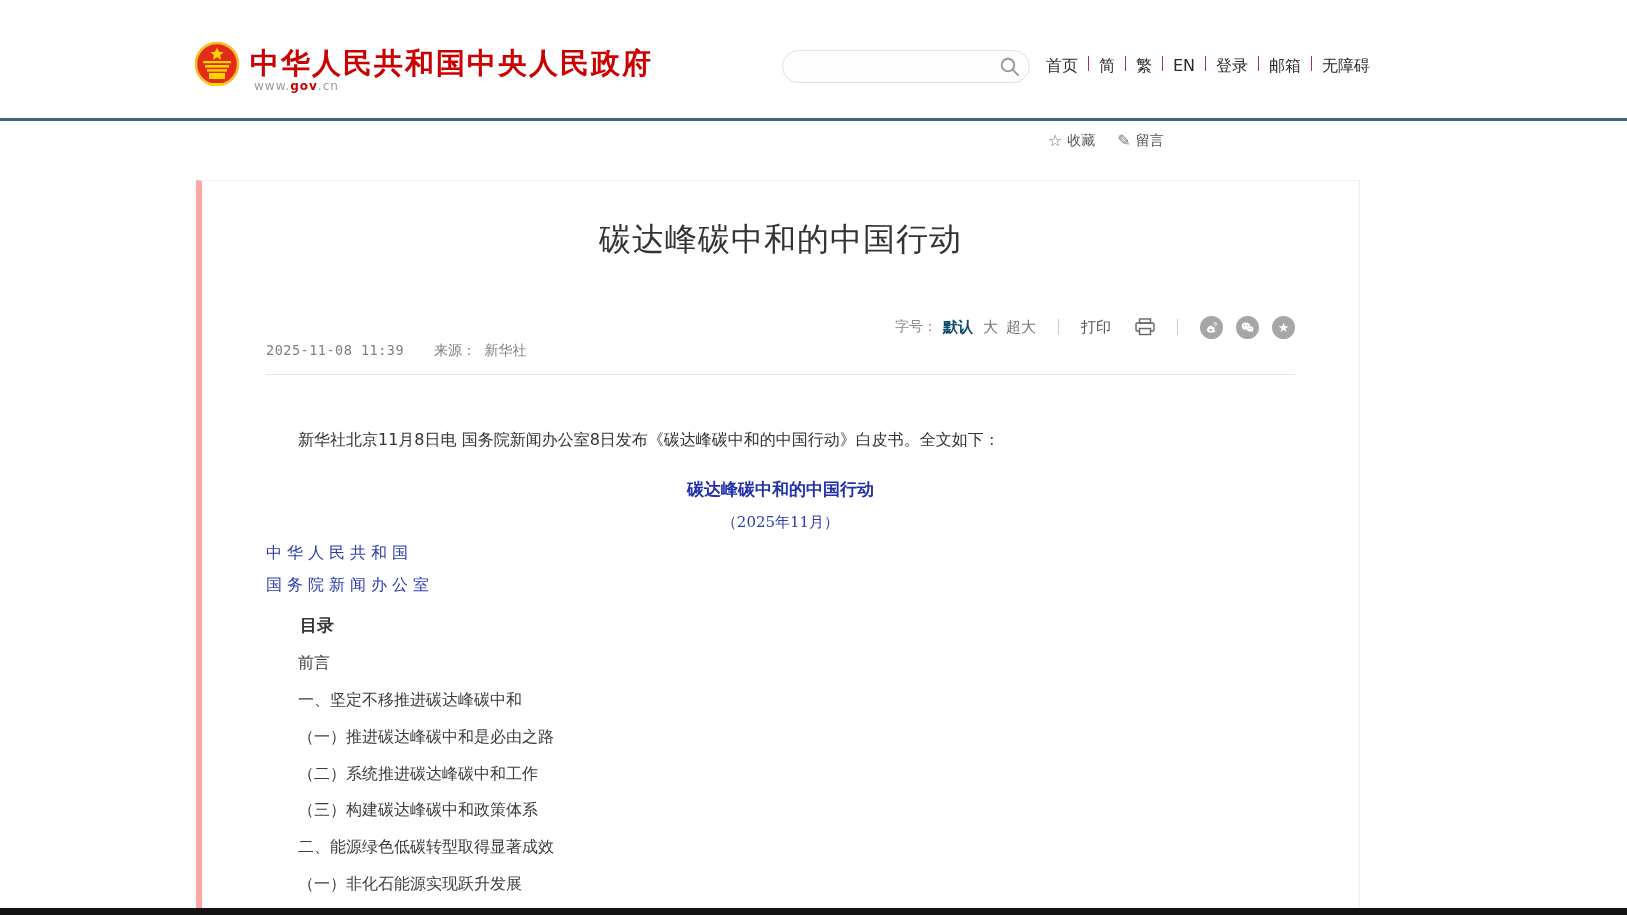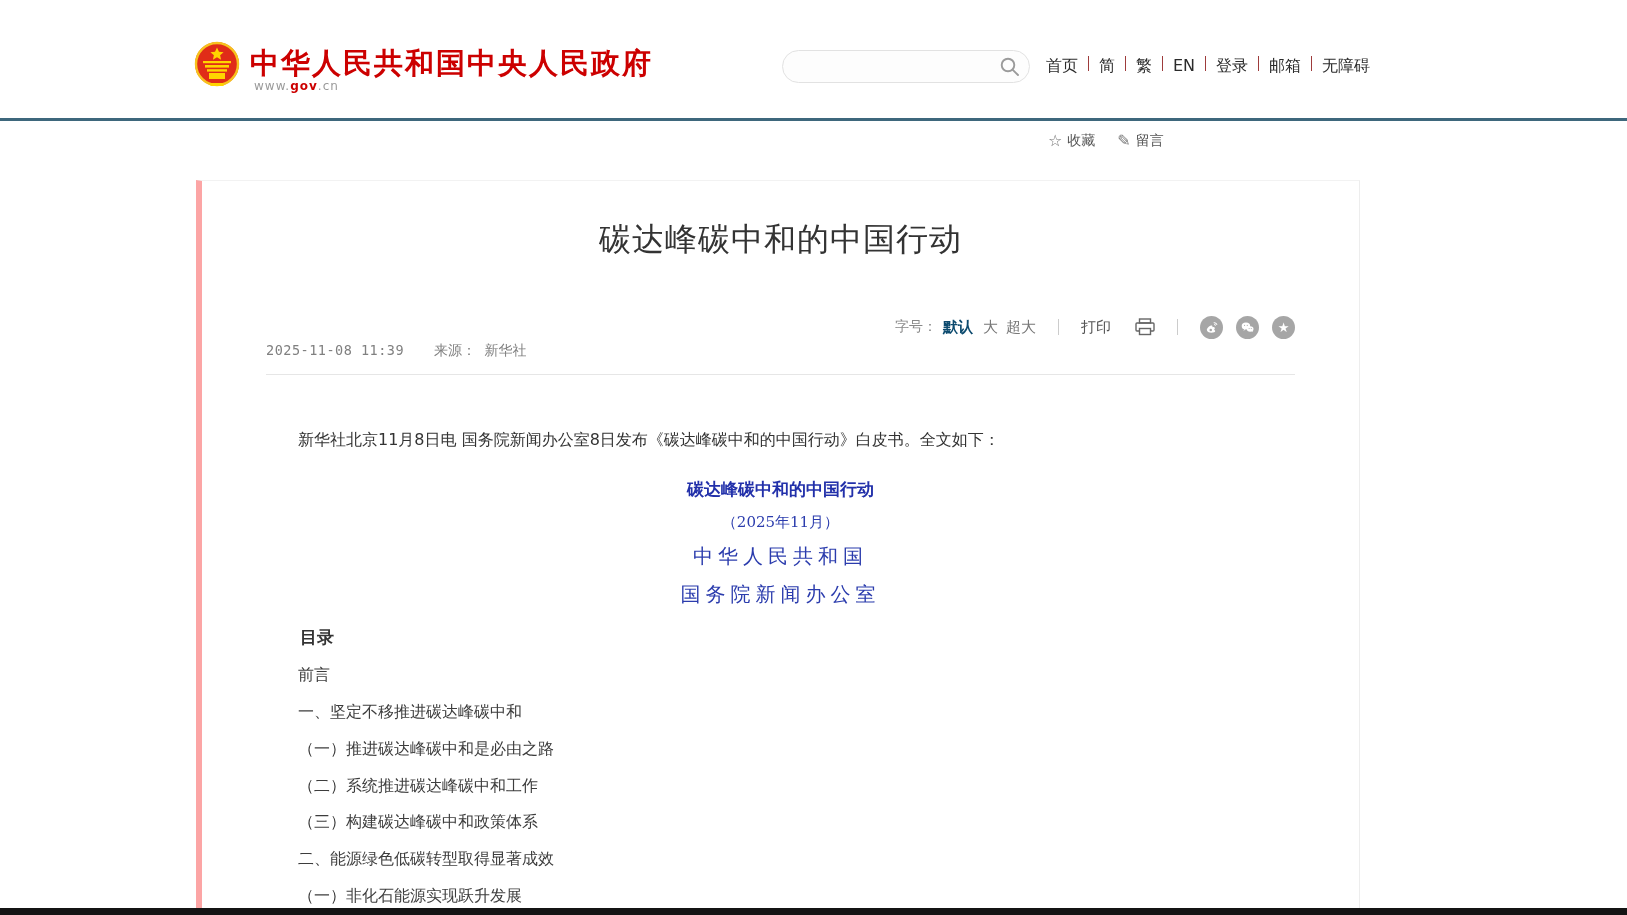--- a/index.html
+++ b/index.html
@@ -60,21 +60,21 @@
     display: flex; align-items: center; justify-content: center; cursor: pointer; margin-left: 13px; }
   .share-circle .star-glyph { color: #fff; font-size: 13px; line-height: 1; }
 
   .divider { margin: 14px 0 0; border-bottom: 1px solid #e6e6e6; }
 
   .lead { margin: 52px 0 0; font-size: 16px; color: #333; text-indent: 2em; line-height: 1.6; }
 
   .doc-title { margin: 26px 0 0; text-align: center; font-size: 17px; font-weight: bold; color: #2230aa; }
   .doc-date { margin: 12px 0 0; text-align: center; font-size: 15px; color: #2b3cad;
     font-family: "DejaVu Serif", "Liberation Serif", serif; }
-  .doc-org { margin: 11px 0 0; text-align: center; font-size: 20px; color: #2b3cad;
+  .doc-org { margin: 11px 0 0; font-size: 16px; color: #2b3cad;
     font-family: "DejaVu Serif", "Liberation Serif", serif; letter-spacing: 5px; }
 
   .toc-heading { margin: 18px 0 0; font-size: 17px; font-weight: bold; color: #333; text-indent: 2em; }
   .toc p { margin: 16px 0; font-size: 16px; color: #3d3d3d; text-indent: 2em; line-height: 1.3; }
 
   .bottom-bar { position: absolute; left: 0; bottom: 0; width: 100%; height: 7px; background: #141414; }
 </style>
 </head>
 <body>
 

